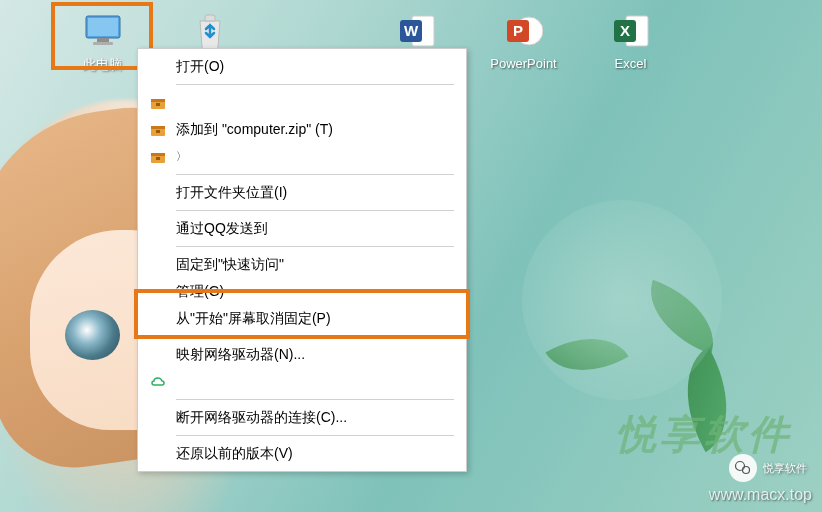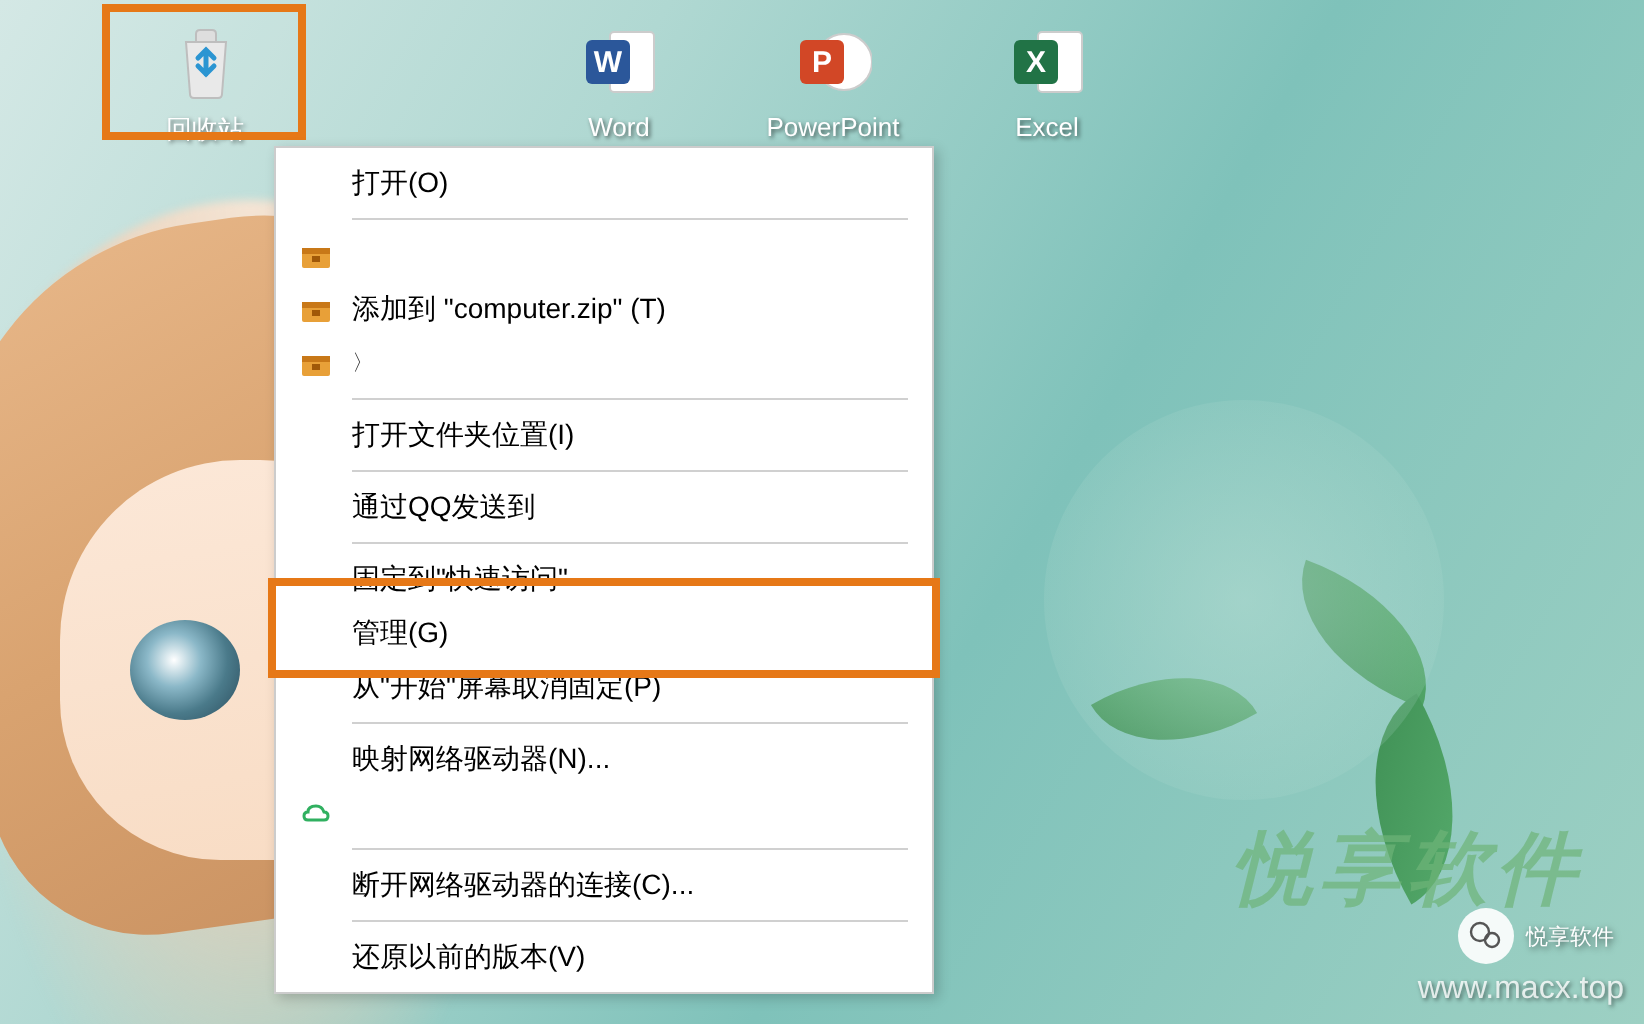--- a/index.html
+++ b/index.html
@@ -135,21 +135,21 @@
       top: 289px;
       width: 336px;
       height: 50px;
       border: 4px solid #e67817;
       z-index: 15;
     }
 
     .context-menu {
       position: absolute;
       left: 137px;
-      top: 73px;
+      top: 48px;
       width: 330px;
       background: #fff;
       border: 1px solid #ccc;
       box-shadow: 2px 2px 6px rgba(0,0,0,0.2);
       z-index: 10;
       padding: 4px 2px;
     }
     .menu-item {
       display: flex;
       align-items: center;
@@ -242,20 +242,31 @@
     <div class="eye"></div>
   </div>
   <div class="leaves">
     <div class="leaf leaf1"></div>
     <div class="leaf leaf2"></div>
     <div class="leaf leaf3"></div>
   </div>
 </div>
 
 <div class="desktop-icons">
+  <div class="desktop-icon">
+    <div class="icon-img">
+      <svg width="40" height="34" viewBox="0 0 40 34">
+        <rect x="3" y="2" width="34" height="22" rx="2" fill="#4aa0e0" stroke="#2a6aa0" stroke-width="1"></rect>
+        <rect x="5" y="4" width="30" height="18" fill="#7fc4f0"></rect>
+        <rect x="14" y="24" width="12" height="4" fill="#888"></rect>
+        <rect x="10" y="28" width="20" height="3" rx="1" fill="#aaa"></rect>
+      </svg>
+    </div>
+    <div class="icon-label">此电脑</div>
+  </div>
 
   <div class="desktop-icon">
     <div class="icon-img">
       <svg width="36" height="40" viewBox="0 0 36 40">
         <path d="M8 10 L28 10 L26 36 Q26 38 24 38 L12 38 Q10 38 10 36 Z" fill="#e8e8e8" stroke="#bbb" stroke-width="1"></path>
         <path d="M13 6 Q13 4 15 4 L21 4 Q23 4 23 6 L23 10 L13 10 Z" fill="#ddd" stroke="#bbb" stroke-width="1"></path>
         <path d="M14 18 L18 14 L22 18 M18 14 L18 26 M22 22 L18 26 L14 22" stroke="#2090d0" stroke-width="2.5" fill="none" stroke-linecap="round"></path>
       </svg>
     </div>
     <div class="icon-label">回收站</div>

